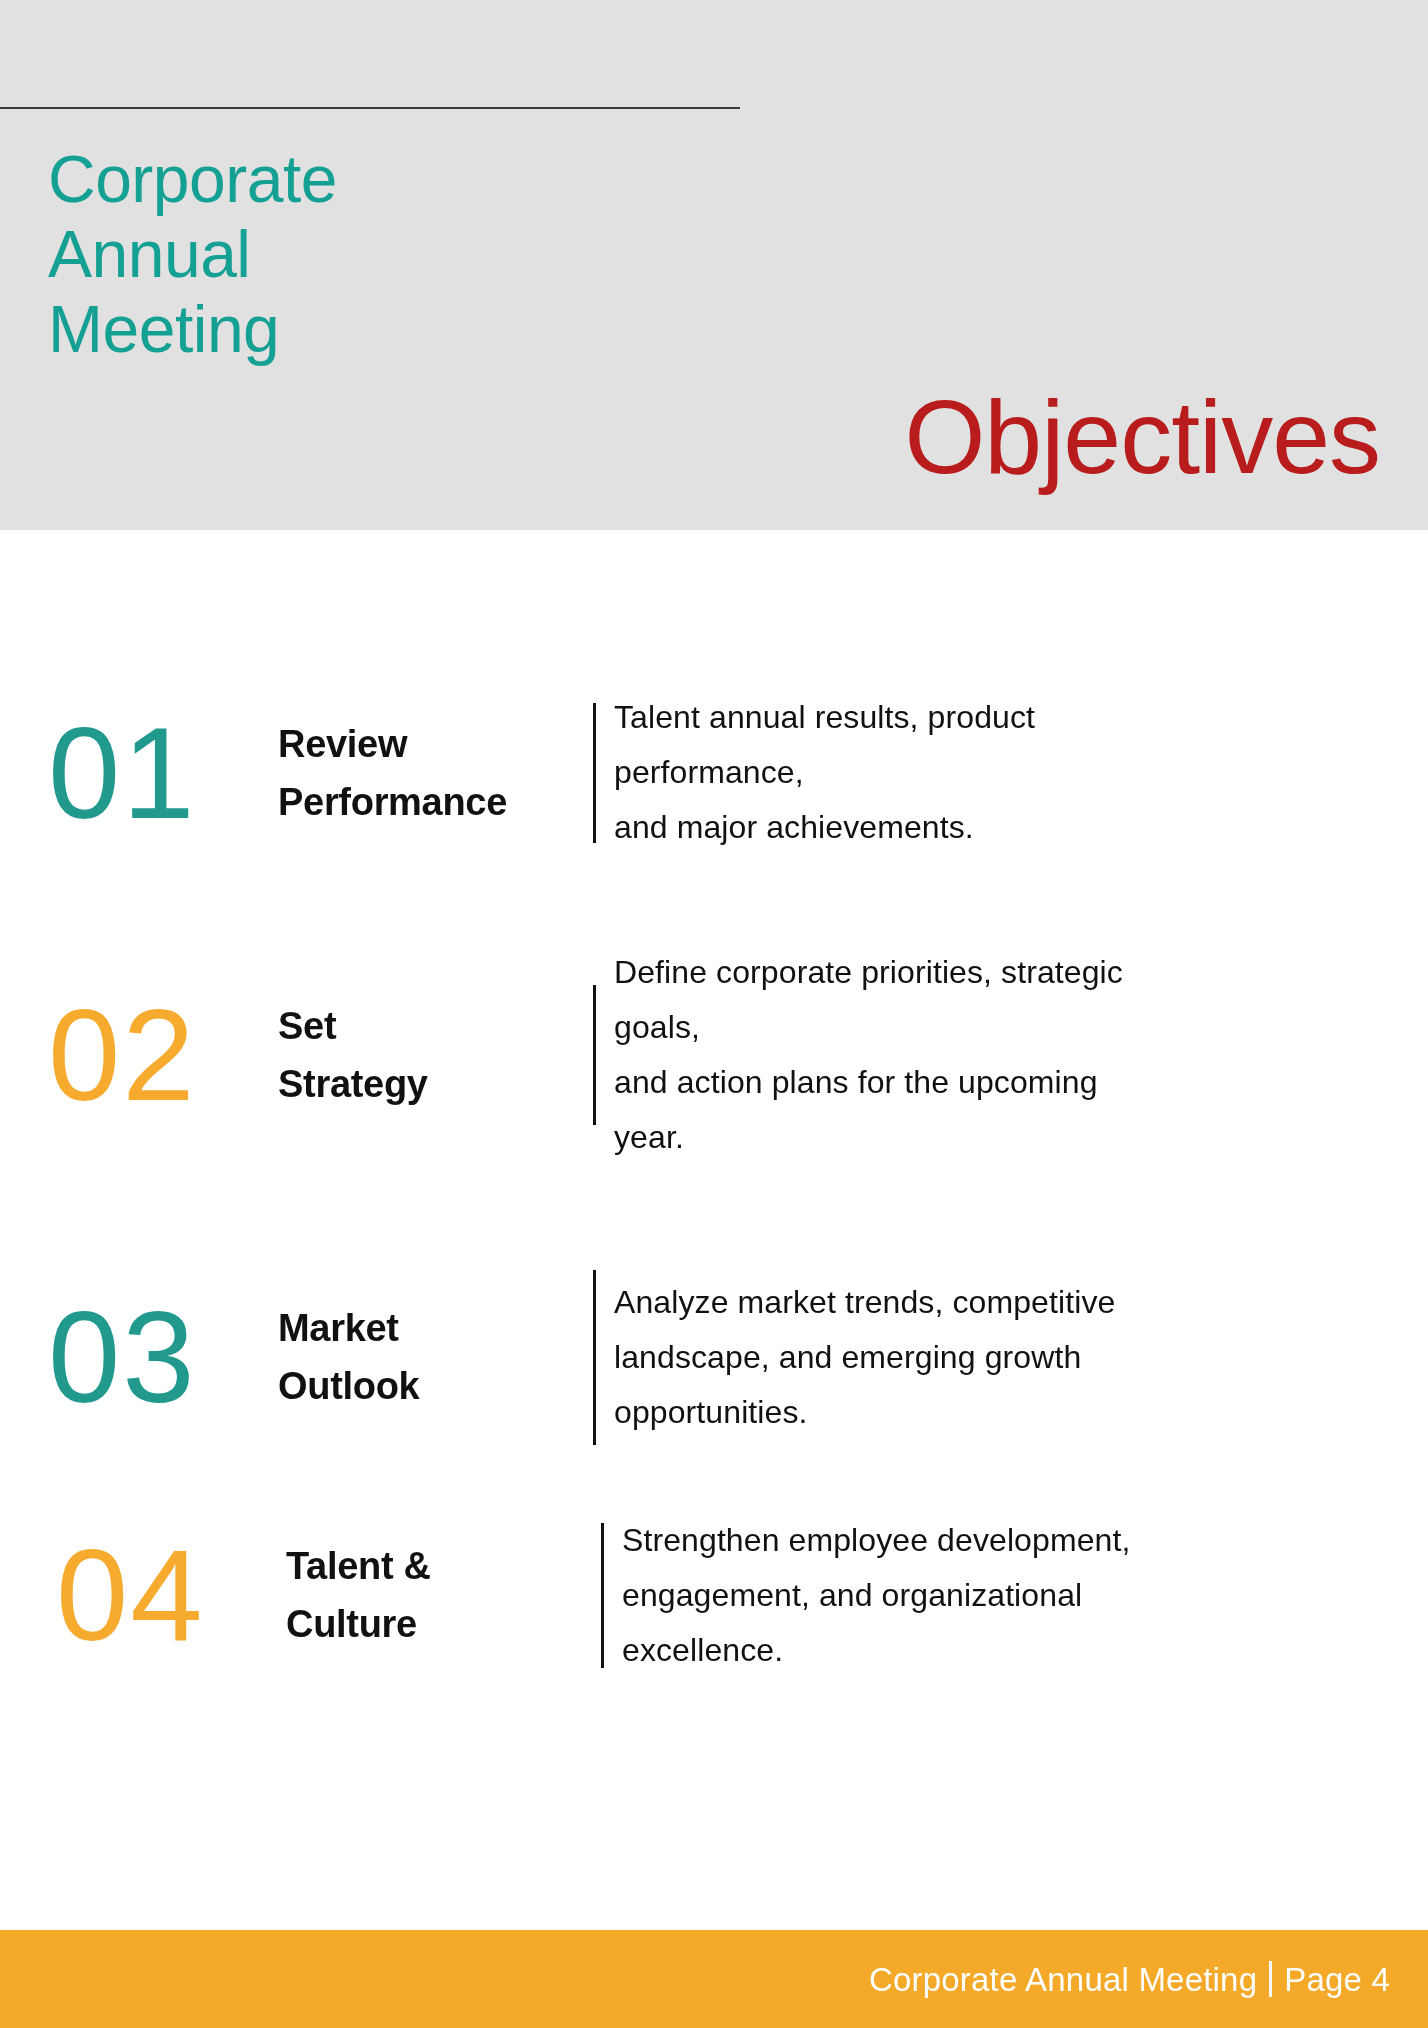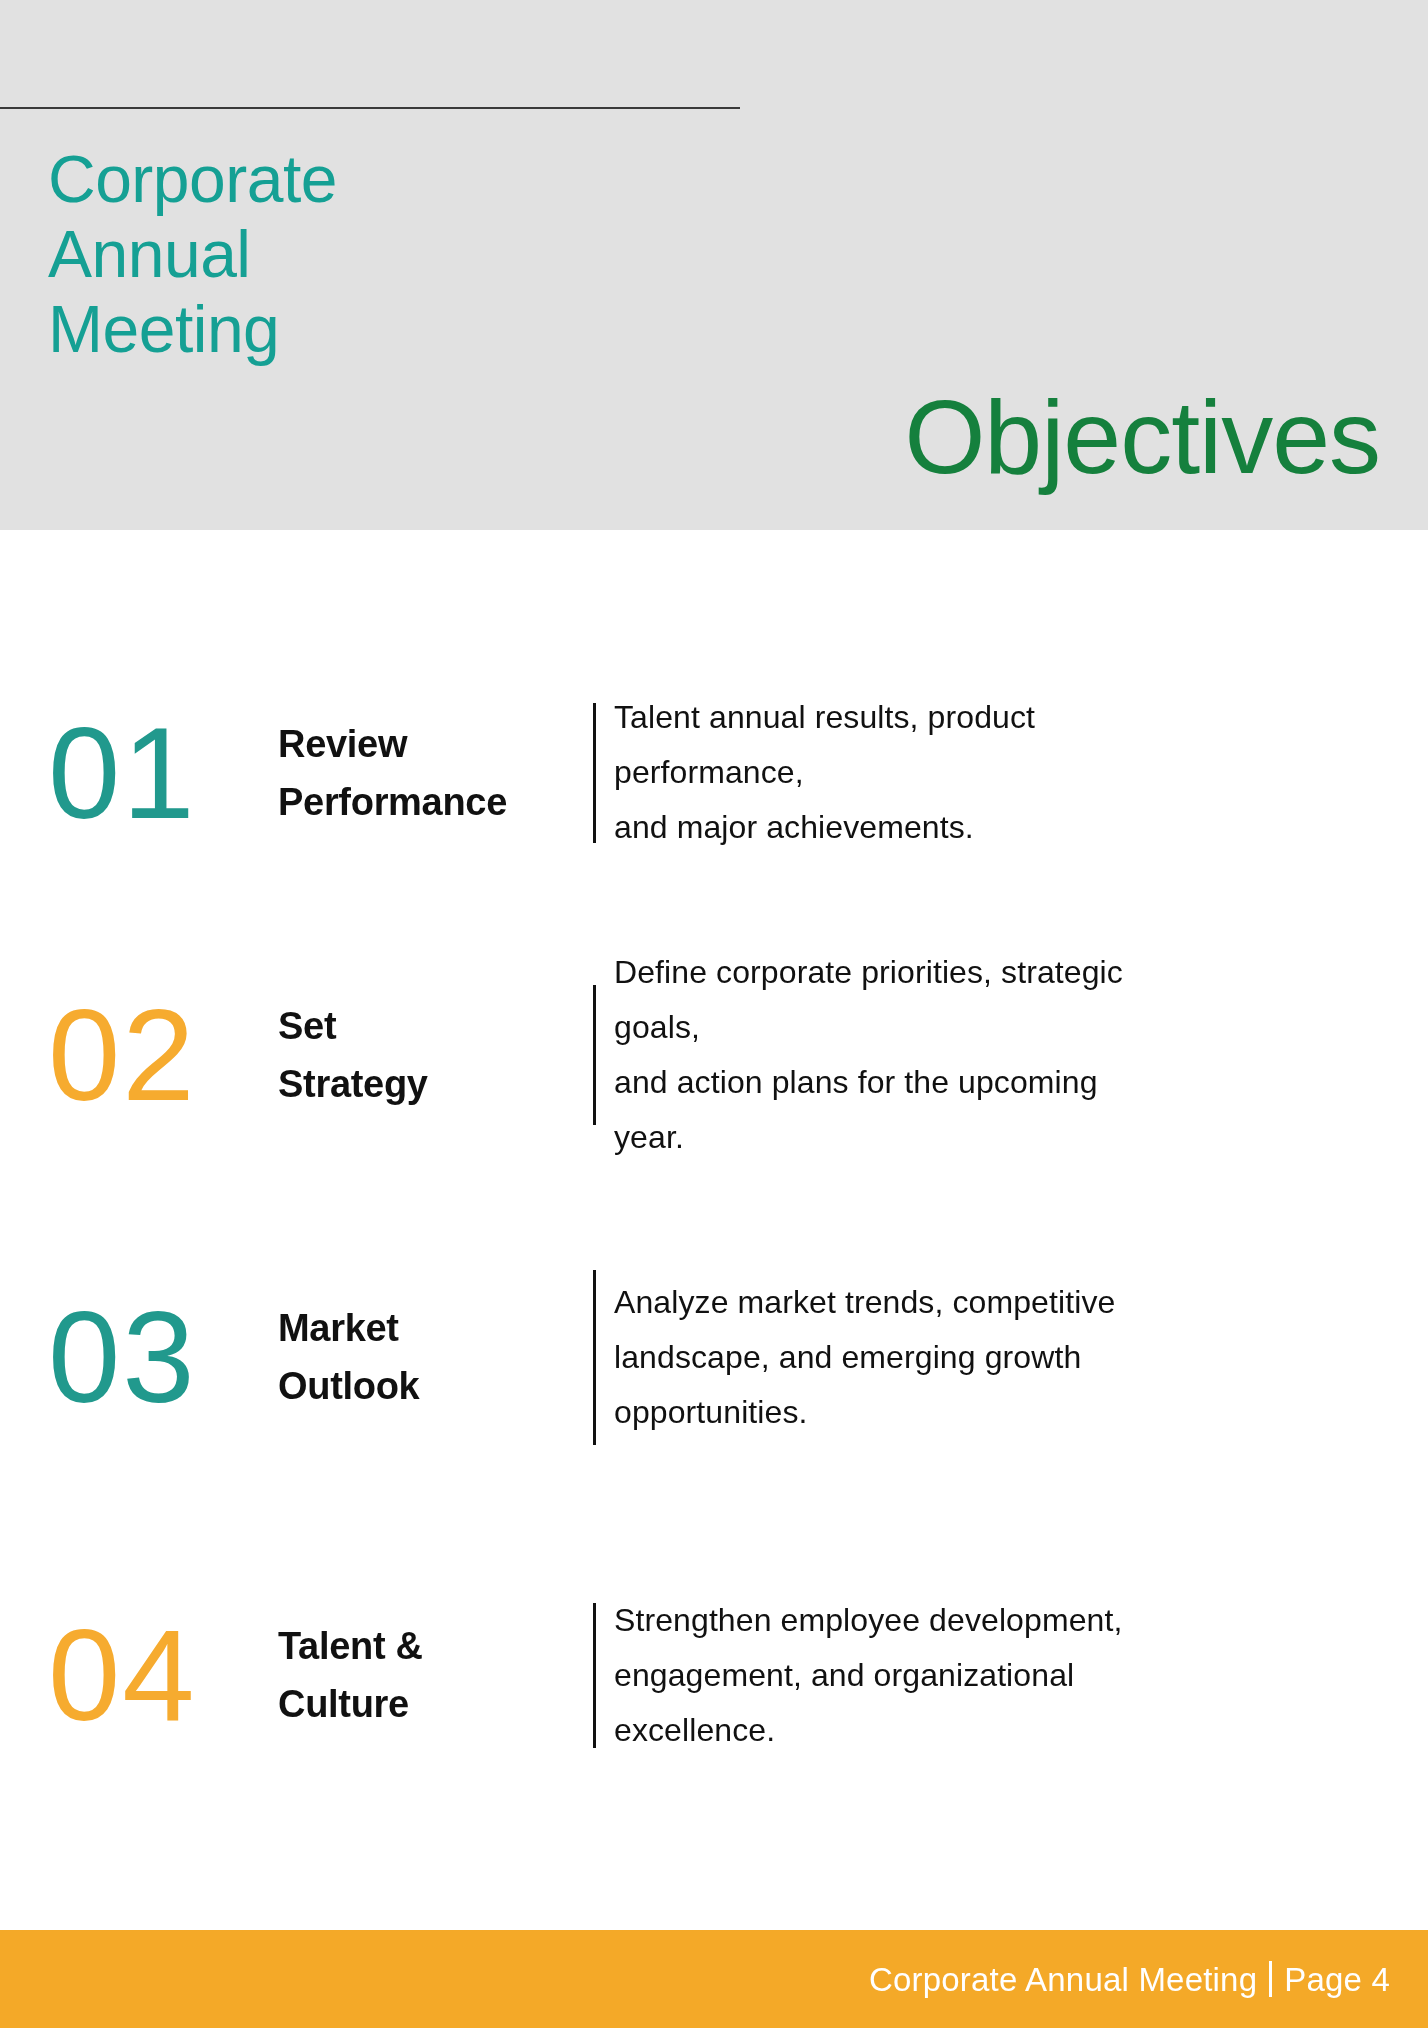--- a/index.html
+++ b/index.html
@@ -44,21 +44,21 @@
     letter-spacing: -0.5px;
     white-space: pre-line;
   }
   .slide-title {
     position: absolute;
     right: 48px;
     top: 385px;
     font-size: 104px;
     line-height: 104px;
     font-weight: 400;
-    color: #15803d;
+    color: #b91c1c;
     letter-spacing: -1px;
   }
   .objective-row {
     position: absolute;
     left: 0;
     width: 1211px;
     display: flex;
     align-items: center;
   }
   .obj-number {
@@ -102,21 +102,21 @@
     padding-right: 70px;
   }
 
   
   #row-0 { top: 690px; height: 165px; }
   #row-0 .obj-divider { height: 140px; }
   #row-1 { top: 972px; height: 165px; }
   #row-1 .obj-divider { height: 140px; }
   #row-2 { top: 1262px; height: 190px; }
   #row-2 .obj-divider { height: 175px; }
-  #row-3 { top: 1590px; height: 170px; }
+  #row-3 { top: 1510px; height: 170px; padding-left: 8px; }
   #row-3 .obj-divider { height: 145px; }
 
   .objective-row .obj-divider { align-self: center; }
 
   
   .footer-bar {
     position: absolute;
     left: 0;
     bottom: 0;
     width: 1428px;

